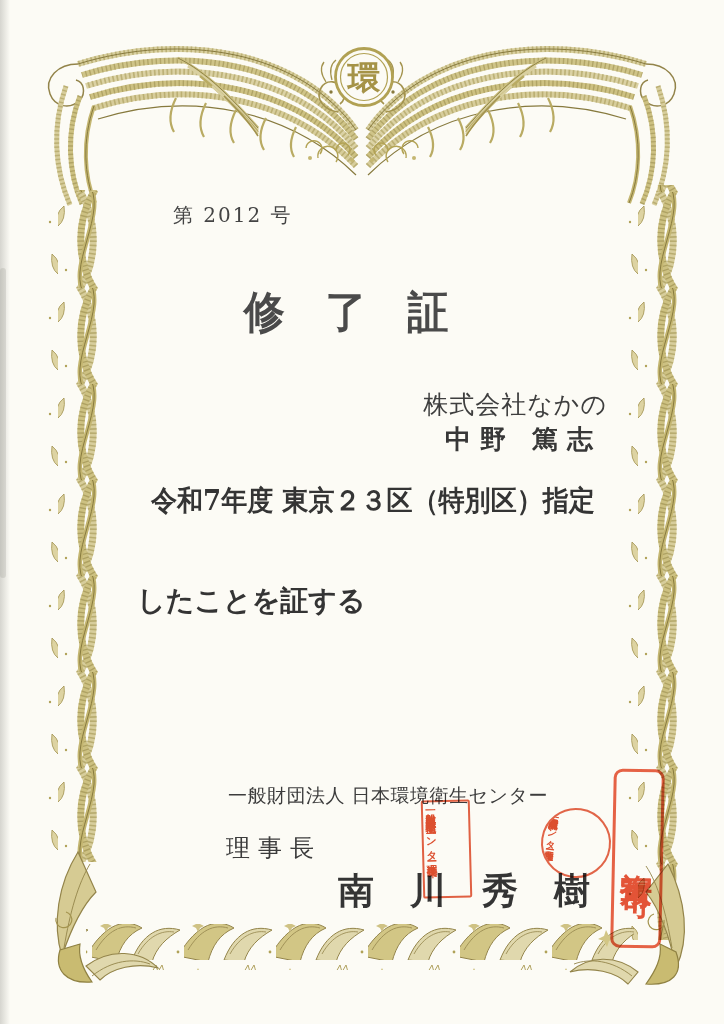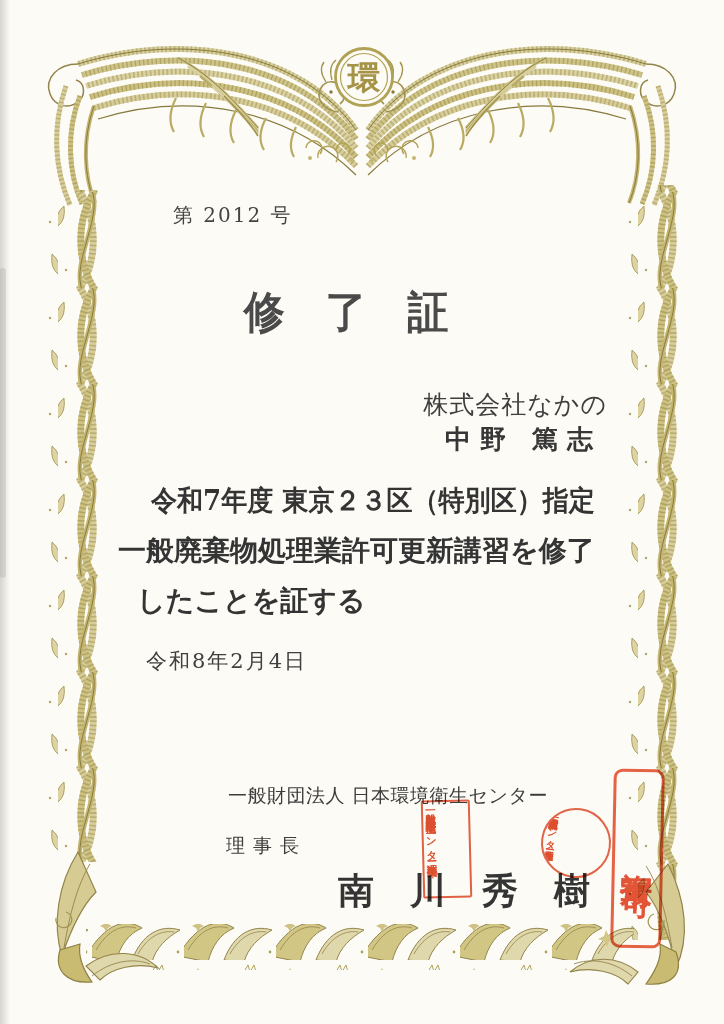--- a/index.html
+++ b/index.html
@@ -19,21 +19,21 @@
   .cert-title{left:346px;top:286px;font-size:44px;font-weight:bold;color:#4a4a4a;
     transform:translateX(-50%) scaleX(.93);}
   .recipient-company{right:117px;top:390px;font-size:25px;letter-spacing:1px;color:#3e3e3e;}
   .recipient-name{right:131px;top:424px;font-size:26px;font-weight:bold;color:#373737;}
   .body-line{font-size:28px;font-weight:bold;color:#343434;}
   .body-l1{left:151px;top:484px;transform:scaleX(.93);transform-origin:left;}
   .body-l2{left:118px;top:534px;}
   .body-l3{left:118px;top:584px;margin-left:19px;}
   .issue-date{left:146px;top:649px;font-size:21px;letter-spacing:2px;color:#404040;}
   .issuer-org{left:228px;top:784px;font-size:19px;letter-spacing:.5px;color:#3c3c3c;}
-  .issuer-title{left:226px;top:834px;font-size:19px;letter-spacing:8px;color:#3c3c3c;}
+  .issuer-title{left:226px;top:834px;font-size:24px;letter-spacing:8px;color:#3c3c3c;}
   .issuer-name{left:338px;top:821px;font-size:36px;font-weight:bold;color:#343434;margin-top:48px;}
   .seal-square{
     position:absolute;left:422px;top:800px;width:45px;height:94px;z-index:3;
     border:2.5px solid rgba(222,71,38,.9);border-radius:2px;overflow:hidden;
     transform:rotate(-1.5deg);mix-blend-mode:multiply;opacity:.95;
   }
   .seal-square .seal-text{
     writing-mode:vertical-rl;font-size:10.5px;line-height:13px;font-weight:bold;
     letter-spacing:1px;padding:2px 1px;height:90px;color:#de4726;
   }
@@ -174,24 +174,22 @@
 
   <div class="txt cert-number">第 2012 号</div>
 
   <div class="txt cert-title">修　了　証</div>
 
   <div class="txt recipient-company">株式会社なかの</div>
 
   <div class="txt recipient-name">中 野　篤 志</div>
 
   <div class="txt body-line body-l1">令和7年度 東京２３区（特別区）指定</div>
-  <div class="txt body-line body-l2">一般廃棄物処理業許可更新講習を修了</div>
   <div class="txt body-line body-l3">したことを証する</div>
 
-  <div class="txt issue-date">令和8年2月4日</div>
 
   <div class="txt issuer-org">一般財団法人 日本環境衛生センター</div>
 
   <div class="txt issuer-title">理事長</div>
 
   <div class="txt issuer-name">南　川　秀　樹</div>
 
   <div class="seal-square">
     <div class="seal-text">一般財団法人日本環境衛生センター理事長印</div>
   </div>

